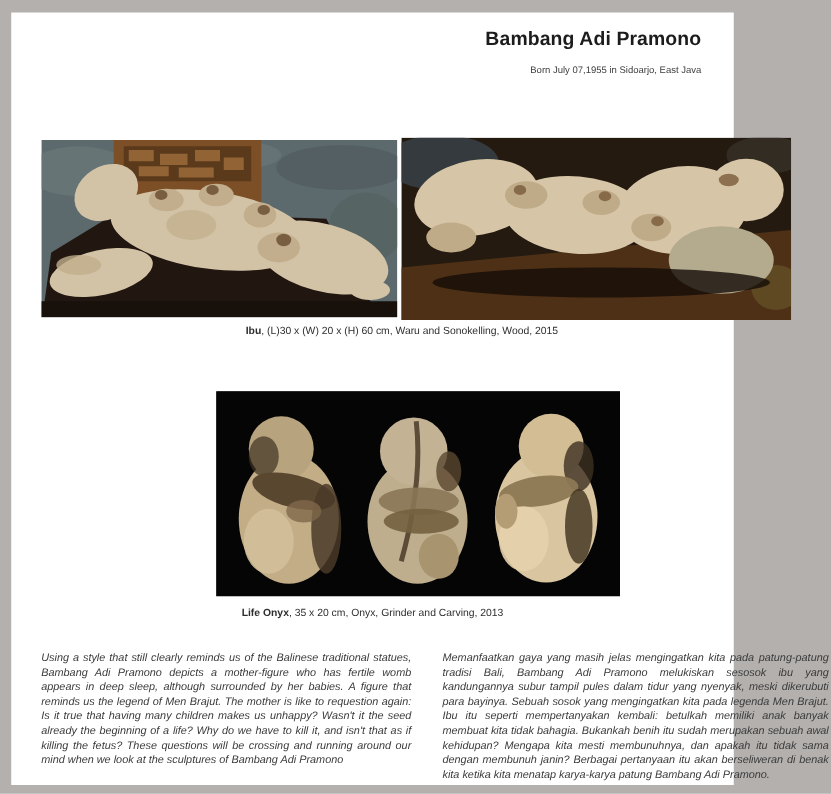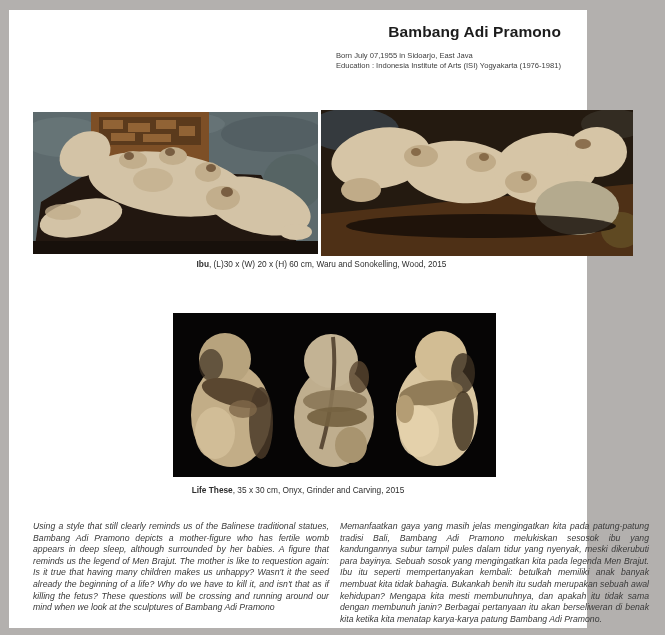--- a/index.html
+++ b/index.html
@@ -55,32 +55,31 @@
   .col {
     position: absolute;
     top: 511px;
     font-size: 8.7px;
     line-height: 11.6px;
     text-align: justify;
     color: #3a3a3a;
     font-style: italic;
   }
   .col-en { left: 24px; width: 296px; }
-  .col-id { left: 331px; width: 309px; font-style: italic; }
+  .col-id { left: 345px; width: 309px; font-style: italic; }
 </style>
 </head>
 <body>
 
 <div class="page">
 
   <h1 class="artist-name">Bambang Adi Pramono</h1>
 
   <div class="bio">
     <div>Born July 07,1955 in Sidoarjo, East Java</div>
-    <div>Education : Indonesia Institute of Arts (ISI) Yogyakarta (1976-1981)</div>
   </div>
 
   <div class="photo photo-a">
     <svg viewBox="0 0 285 142" preserveAspectRatio="none">
       <rect width="285" height="142" fill="#5d6a6d"></rect>
       <ellipse cx="30" cy="25" rx="42" ry="20" fill="#6e7b7d" opacity="0.55"></ellipse>
       <ellipse cx="240" cy="22" rx="52" ry="18" fill="#4c585d" opacity="0.6"></ellipse>
       <ellipse cx="150" cy="12" rx="42" ry="12" fill="#758284" opacity="0.4"></ellipse>
       <ellipse cx="260" cy="70" rx="30" ry="28" fill="#51605f" opacity="0.6"></ellipse>
 
@@ -188,19 +187,19 @@
         <ellipse cx="290" cy="60" rx="12" ry="20" fill="#3c2f21" opacity="0.8"></ellipse>
         <ellipse cx="258" cy="80" rx="32" ry="12" fill="#8d7854" transform="rotate(-8 258 80)" opacity="0.95"></ellipse>
         <ellipse cx="290" cy="108" rx="11" ry="30" fill="#473824" opacity="0.85"></ellipse>
         <ellipse cx="246" cy="118" rx="20" ry="26" fill="#e4d2ac" opacity="0.9"></ellipse>
         <ellipse cx="232" cy="96" rx="9" ry="14" fill="#b49d74"></ellipse>
       </g>
     </svg>
   </div>
 
   <p class="caption caption-2">
-    <span class="bold">Life These</span><span>, 35 x 30 cm, Onyx, Grinder and Carving, 2015</span>
+    <span class="bold">Life Onyx</span><span>, 35 x 20 cm, Onyx, Grinder and Carving, 2013</span>
   </p>
 
   <p class="col col-en">Using a style that still clearly reminds us of the Balinese traditional statues, Bambang Adi Pramono depicts a mother-figure who has fertile womb appears in deep sleep, although surrounded by her babies. A figure that reminds us the legend of Men Brajut. The mother is like to requestion again: Is it true that having many children makes us unhappy? Wasn't it the seed already the beginning of a life? Why do we have to kill it, and isn't that as if killing the fetus? These questions will be crossing and running around our mind when we look at the sculptures of Bambang Adi Pramono</p>
   <p class="col col-id">Memanfaatkan gaya yang masih jelas mengingatkan kita pada patung-patung tradisi Bali, Bambang Adi Pramono melukiskan sesosok ibu yang kandungannya subur tampil pules dalam tidur yang nyenyak, meski dikerubuti para bayinya. Sebuah sosok yang mengingatkan kita pada legenda Men Brajut. Ibu itu seperti mempertanyakan kembali: betulkah memiliki anak banyak membuat kita tidak bahagia. Bukankah benih itu sudah merupakan sebuah awal kehidupan? Mengapa kita mesti membunuhnya, dan apakah itu tidak sama dengan membunuh janin? Berbagai pertanyaan itu akan berseliweran di benak kita ketika kita menatap karya-karya patung Bambang Adi Pramono.</p>
 
 </div>
 
 </body></html>

